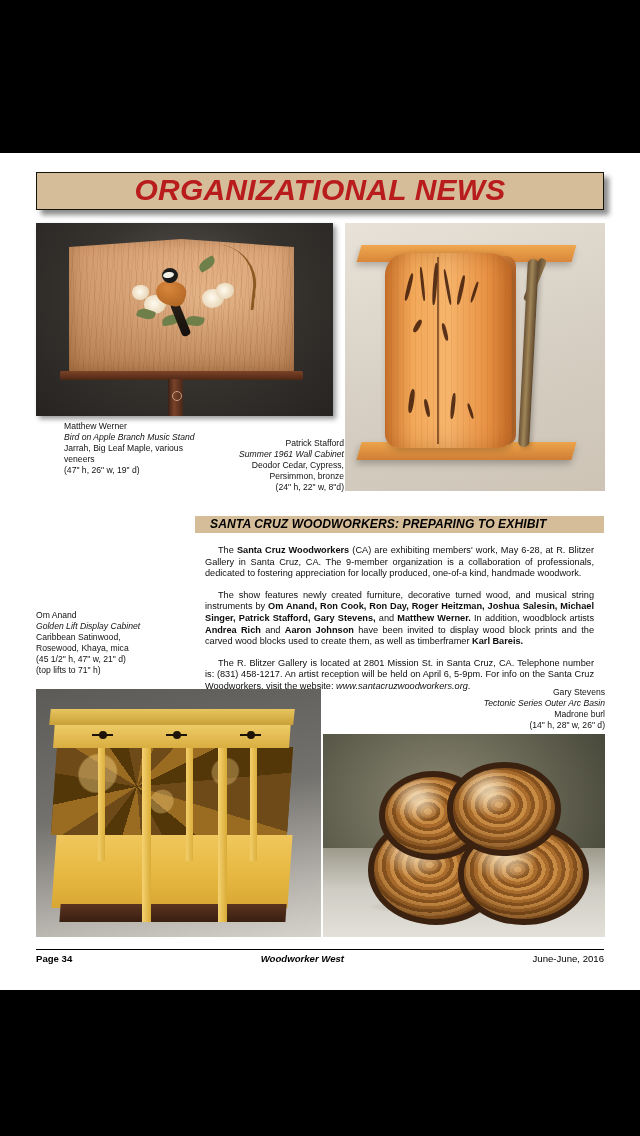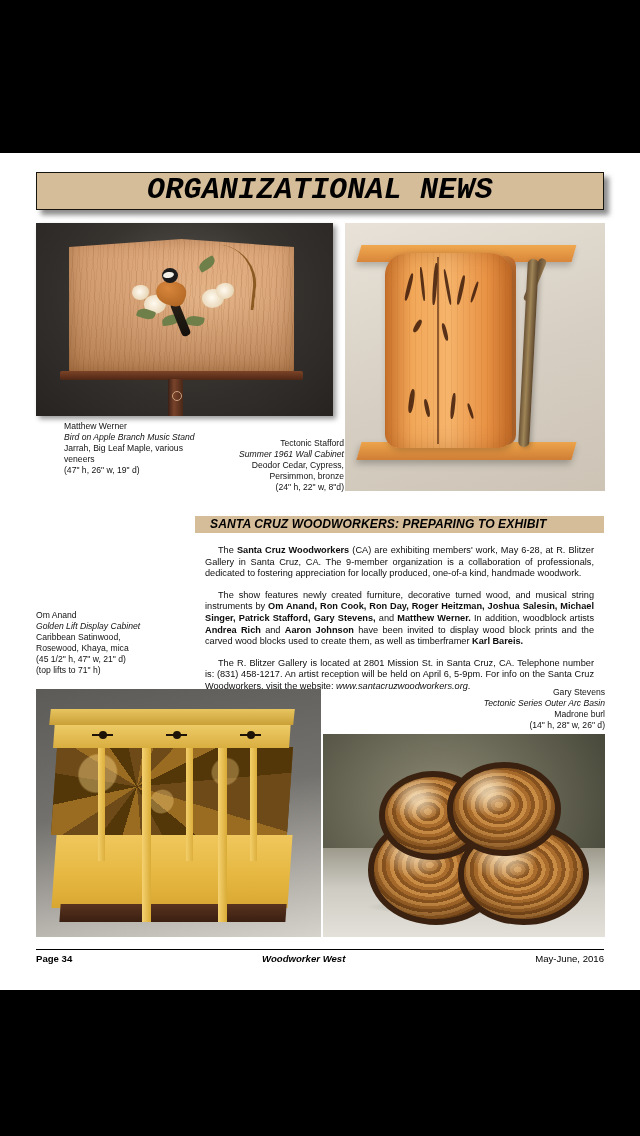--- a/index.html
+++ b/index.html
@@ -35,26 +35,26 @@
     background: #d6bd99;
     border: 1.5px solid #17140f;
     box-sizing: border-box;
     box-shadow: 5px 5px 5px rgba(0,0,0,0.45);
   }
   .masthead-title {
     position: absolute;
     left: 0; right: 0; top: 50%;
     transform: translateY(-52%);
     text-align: center;
-    font-family: Liberation Mono, monospace;
+    font-family: Liberation Sans, sans-serif;
     font-weight: bold;
     font-style: italic;
     font-size: 30px;
     letter-spacing: 0.2px;
-    color: #000000;
+    color: #b91c1c;
   }
 
   
   .photo {
     position: absolute;
     overflow: hidden;
     background: #2b2b2b;
   }
   .photo.shadowed { box-shadow: 3px 3px 5px rgba(0,0,0,0.40); }
 
@@ -373,21 +373,21 @@
 
   <div class="caption" style="left:36px; top:268px; width:195px;margin-left:28px;">
     <div class="line">Matthew Werner</div>
     <div class="line it">Bird on Apple Branch Music Stand</div>
     <div class="line">Jarrah, Big Leaf Maple, various</div>
     <div class="line">veneers</div>
     <div class="line">(47" h, 26" w, 19" d)</div>
   </div>
 
   <div class="caption cap-right" style="left:200px; top:285px; width:144px;">
-    <div class="line">Tectonic Stafford</div>
+    <div class="line">Patrick Stafford</div>
     <div class="line it">Summer 1961 Wall Cabinet</div>
     <div class="line">Deodor Cedar, Cypress,</div>
     <div class="line">Persimmon, bronze</div>
     <div class="line">(24" h, 22" w, 8"d)</div>
   </div>
 
   <div class="subhead-bar"></div>
   <div class="subhead-text">SANTA CRUZ WOODWORKERS: PREPARING TO EXHIBIT</div>
 
   <div class="article">
@@ -434,16 +434,16 @@
     <div class="bb-lobe" style="left:16%; top:40%; width:44%; height:48%;"></div>
     <div class="bb-lobe" style="left:48%; top:44%; width:42%; height:44%;"></div>
     <div class="bb-lobe" style="left:20%; top:18%; width:34%; height:38%;"></div>
     <div class="bb-lobe" style="left:44%; top:14%; width:36%; height:40%;"></div>
   </div>
 
   <div class="footer-rule"></div>
   <div class="footer">
     <span class="left">Page 34</span>
     <span class="center">Woodworker West</span>
-    <span class="right">May-June, 2016</span>
+    <span class="right">June-June, 2016</span>
   </div>
 
 </div>
 
 </body></html>

